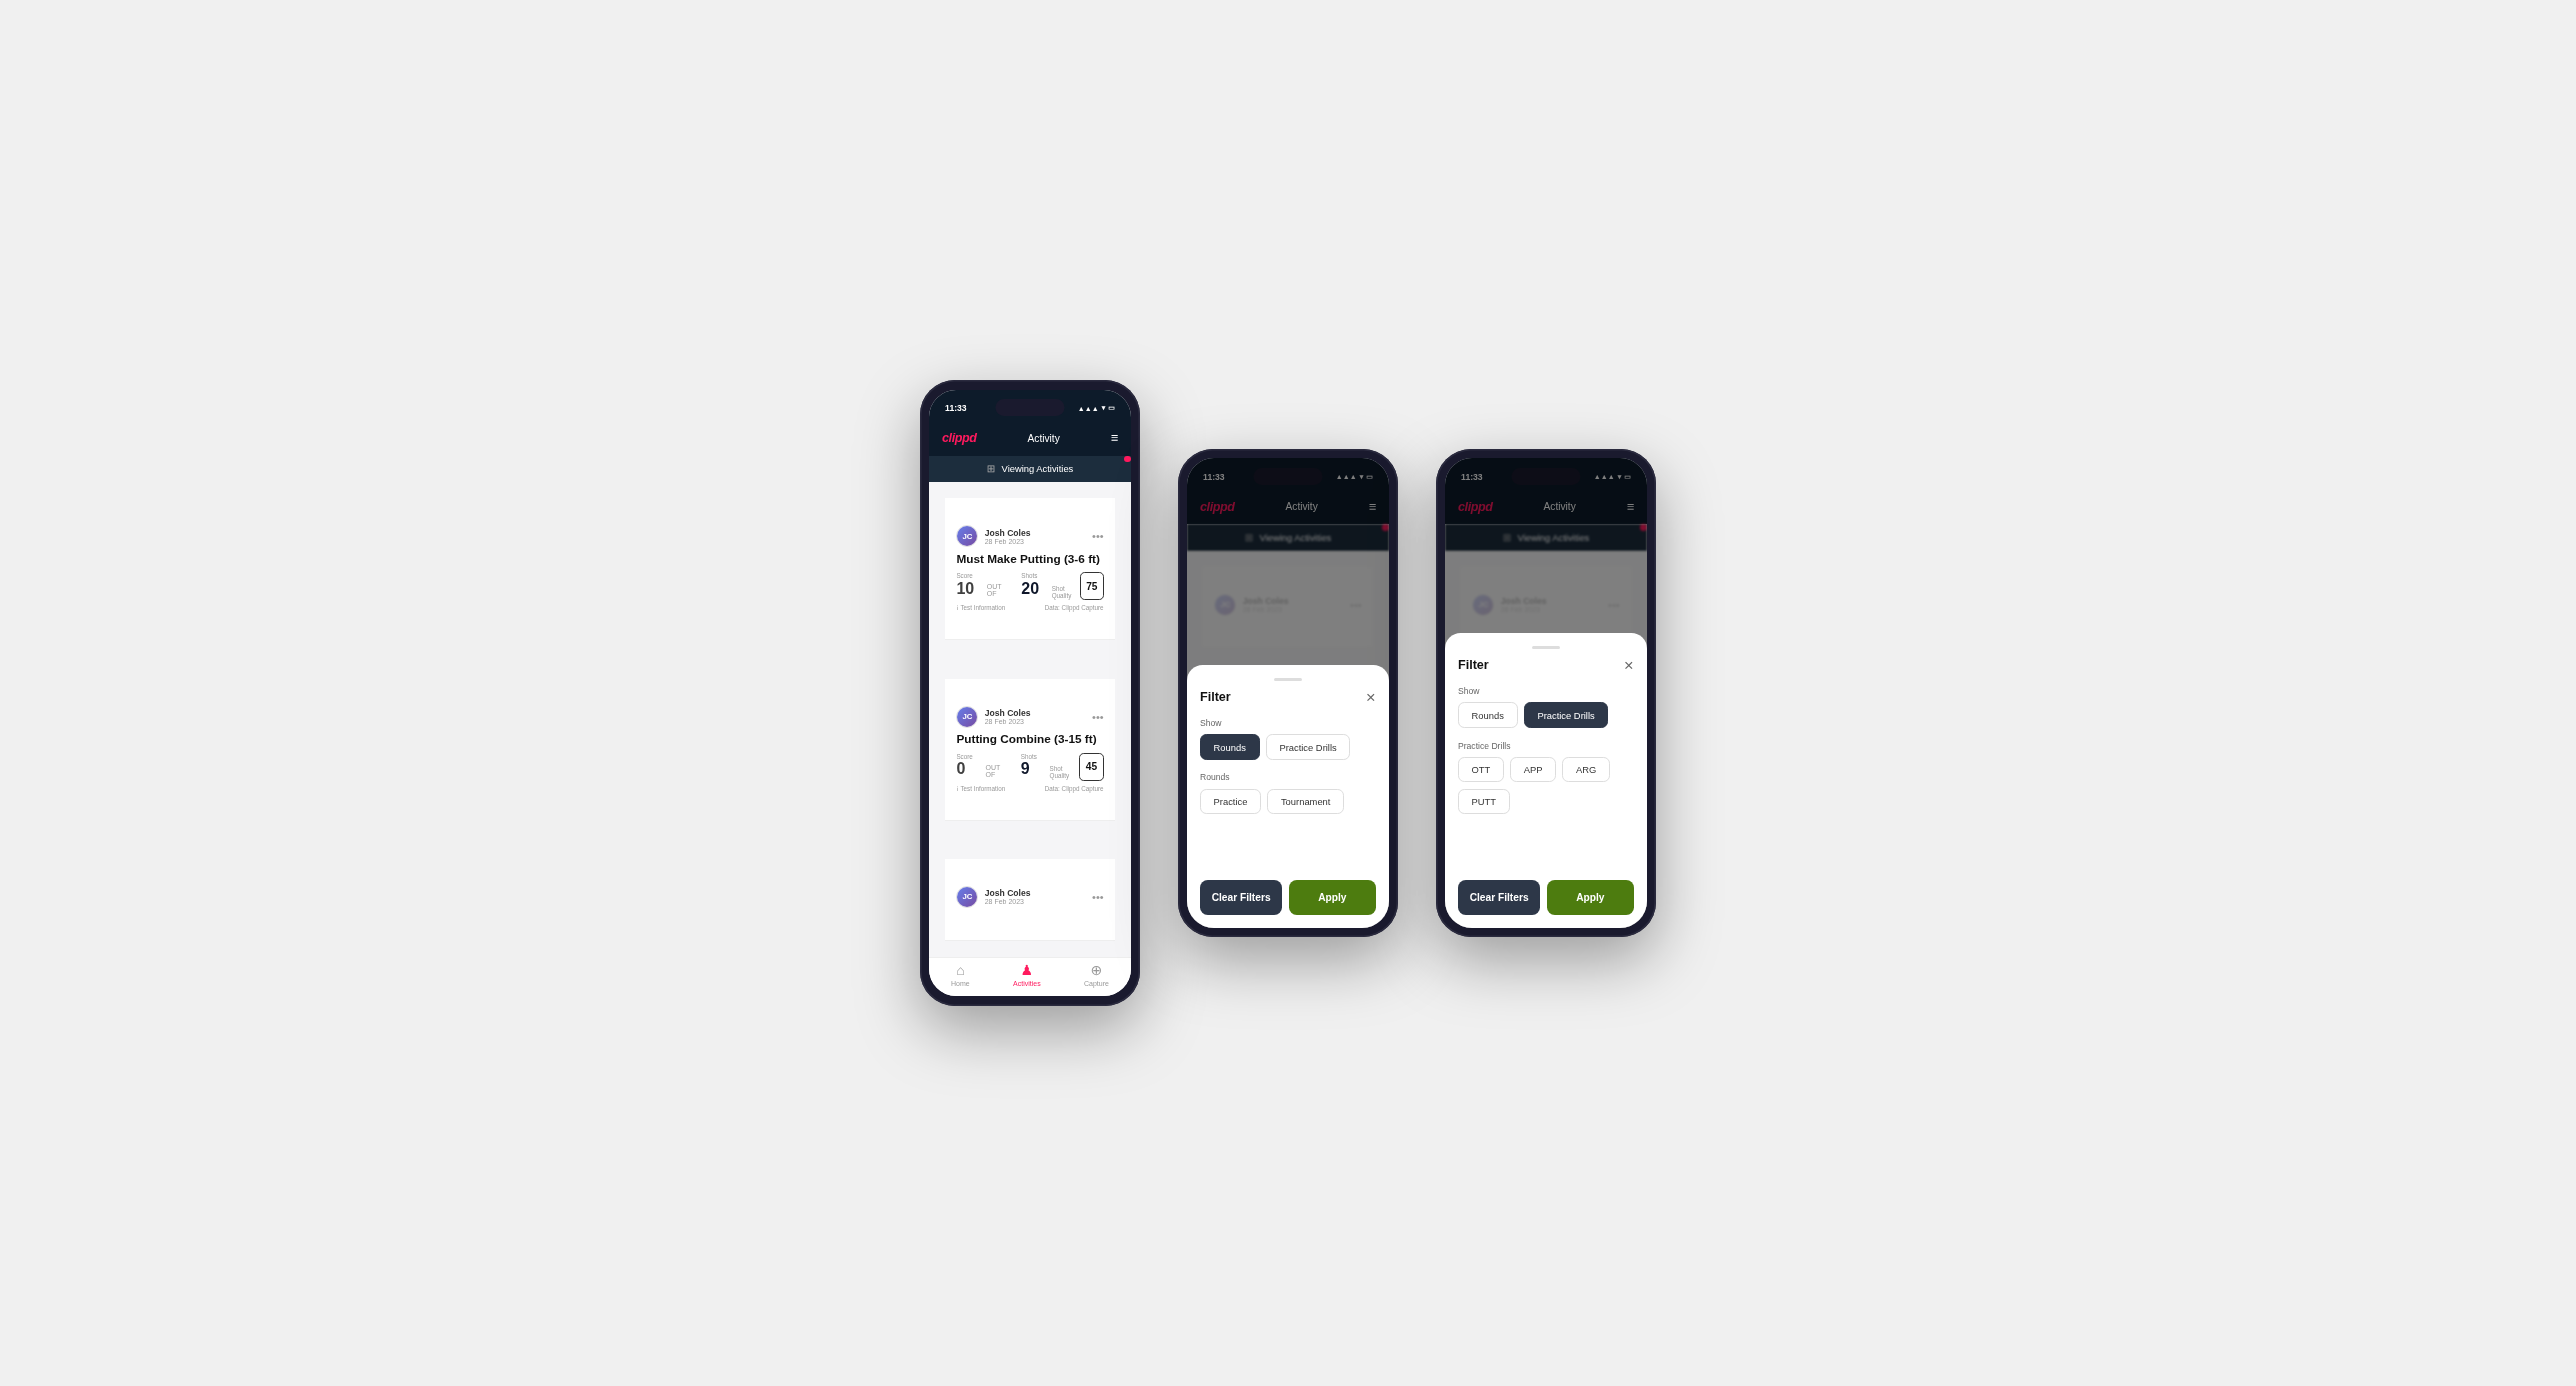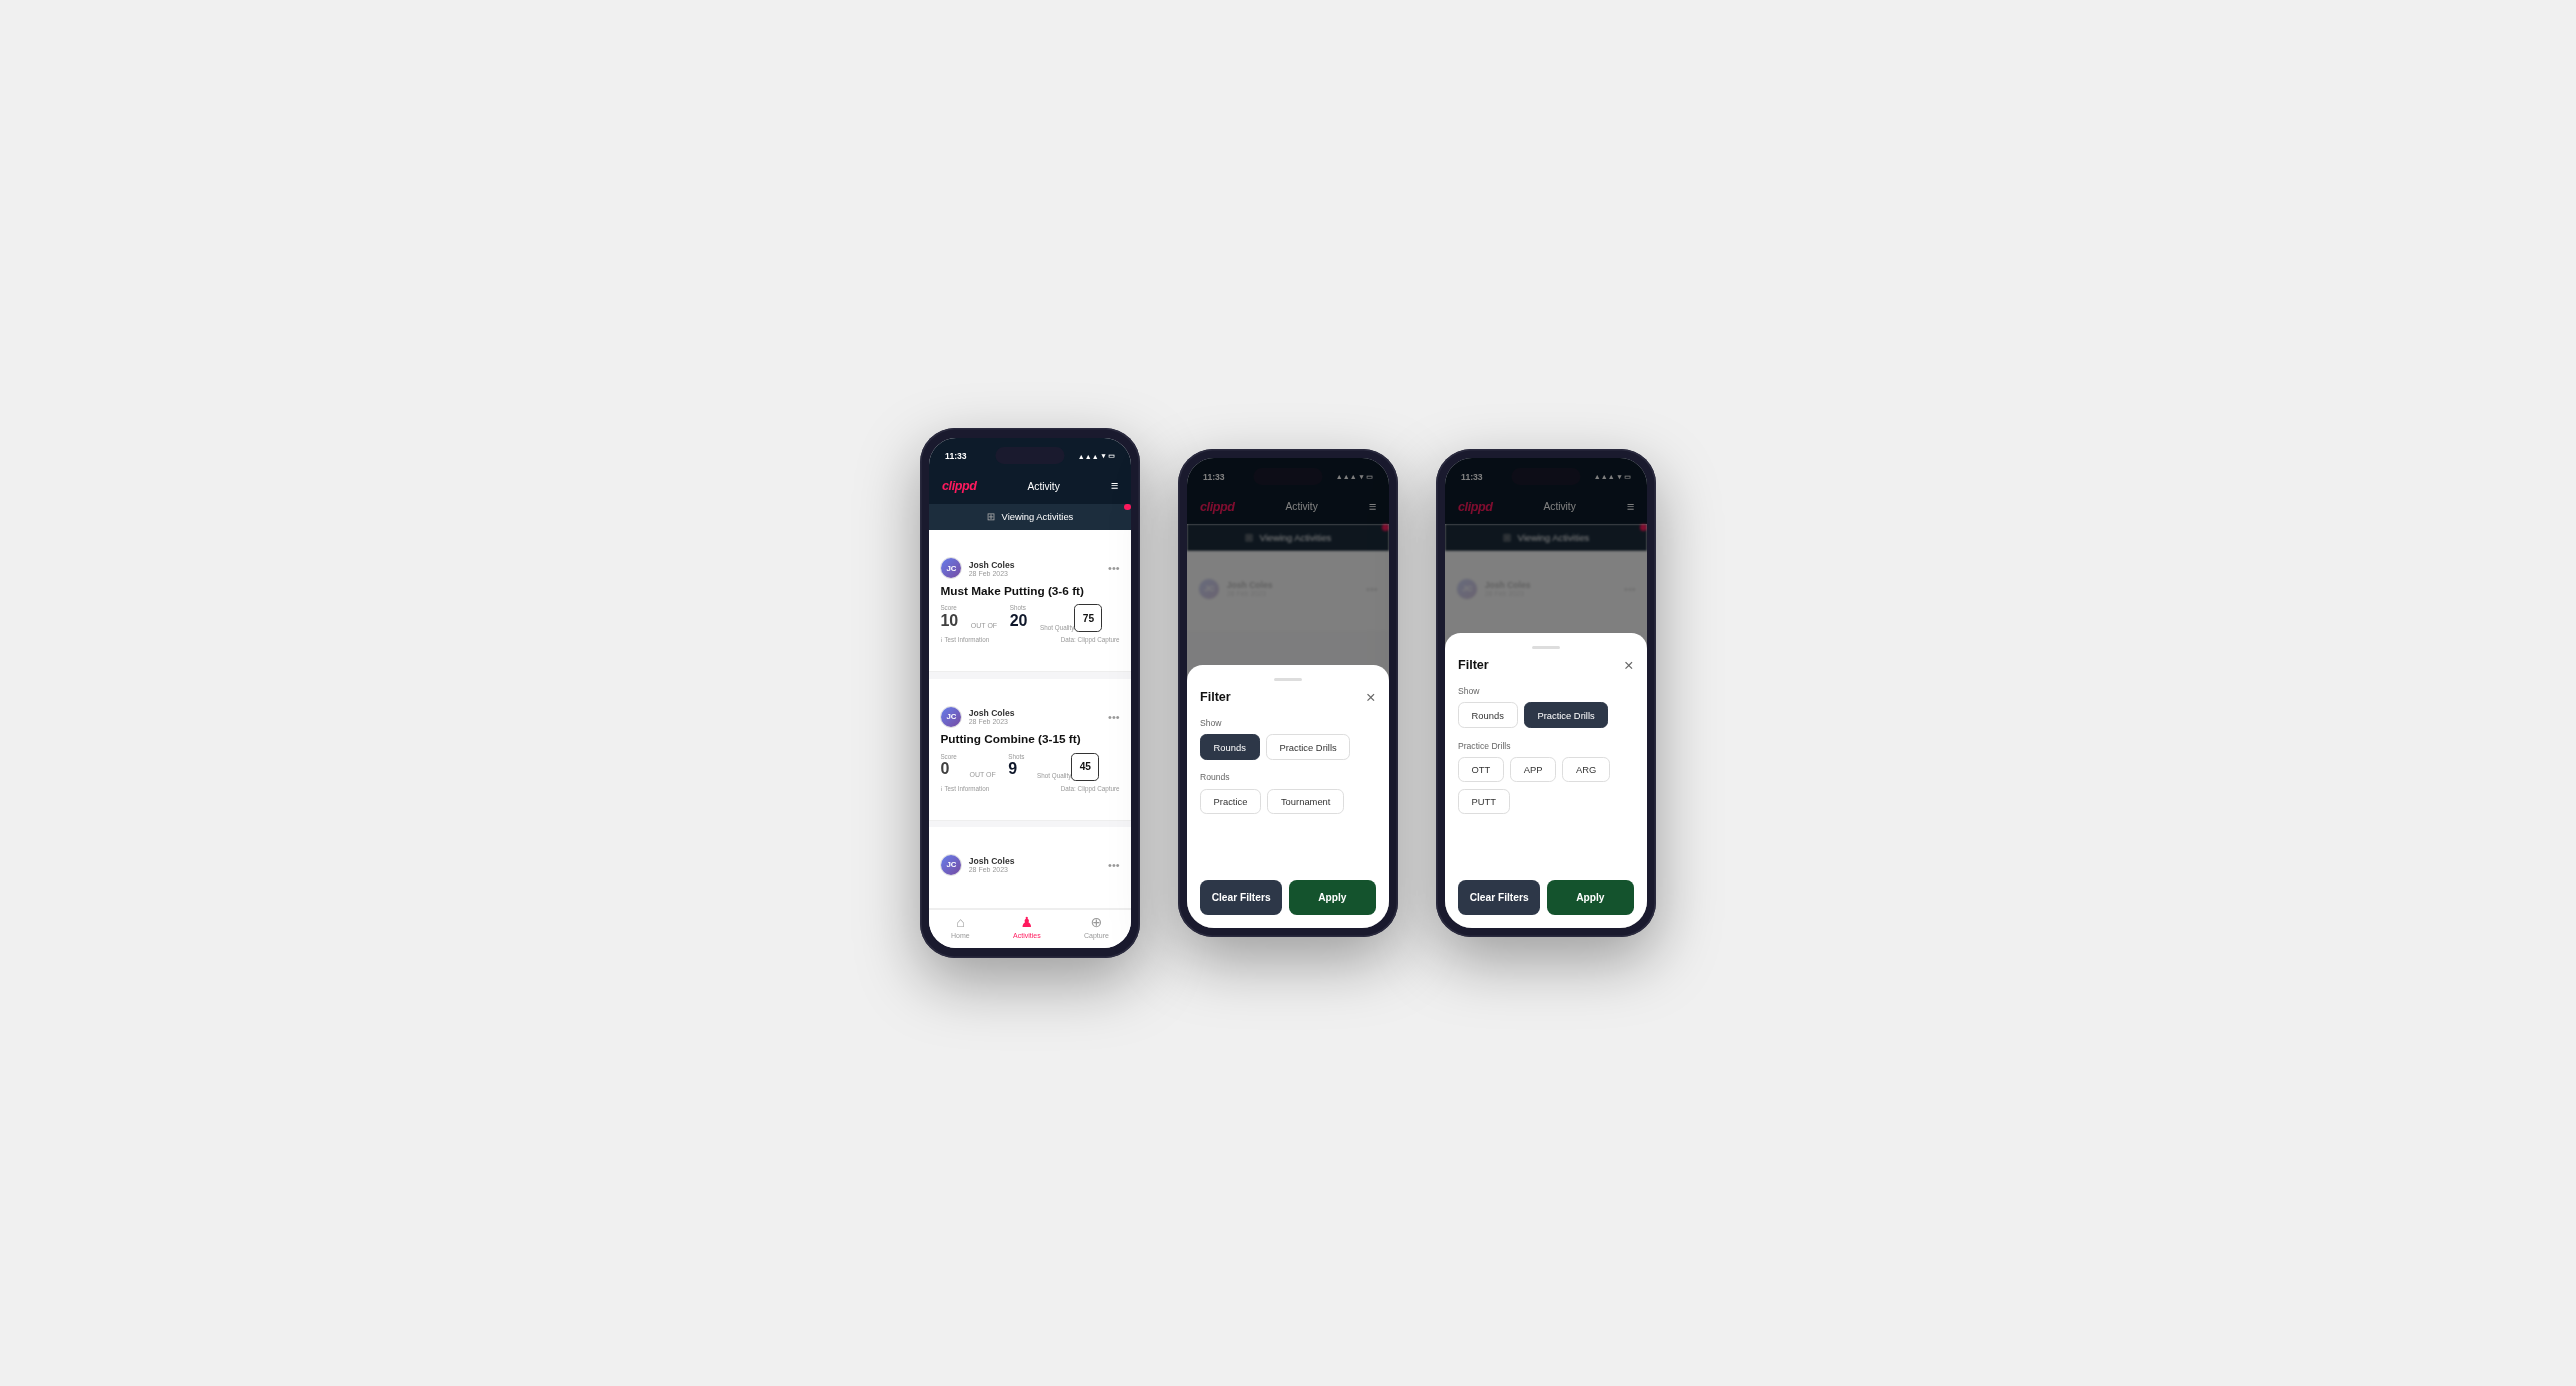--- a/index.html
+++ b/index.html
@@ -103,21 +103,21 @@
     
     .activity-content {
       background: #f5f5f7;
       min-height: 377px;
       overflow: hidden;
     }
 
     
     .activity-card {
       background: #fff;
-      margin: 0;
+      margin: 16px;
       padding: 27px 11px;
       border-bottom: 0.8px solid #eee;
     }
     .card-header {
       display: flex;
       align-items: center;
       justify-content: space-between;
       margin-bottom: 4.7px;
     }
     .user-info { display: flex; align-items: center; gap: 6.3px; }
@@ -274,21 +274,21 @@
       color: #fff;
       border: none;
       border-radius: 7.8px;
       font-size: 10.2px;
       font-weight: 600;
       cursor: pointer;
     }
     .btn-apply {
       flex: 1;
       padding: 12px;
-      background: #14532d;
+      background: #4d7c0f;
       color: #fff;
       border: none;
       border-radius: 7.8px;
       font-size: 10.2px;
       font-weight: 600;
       cursor: pointer;
     }
 
     
     

